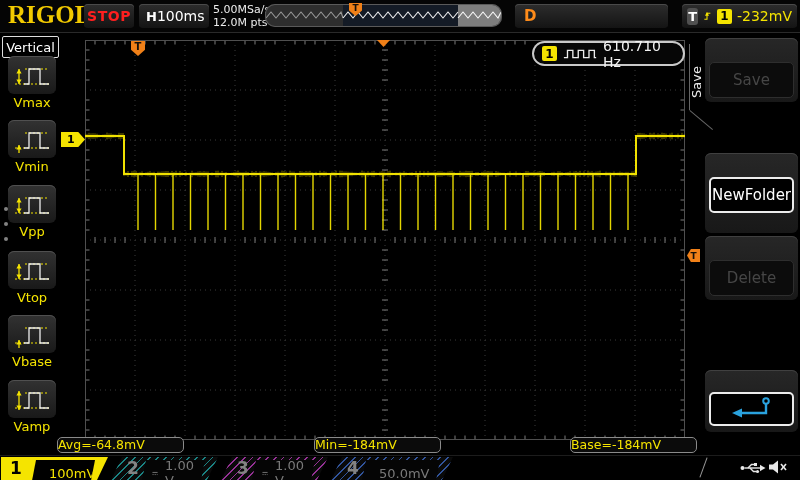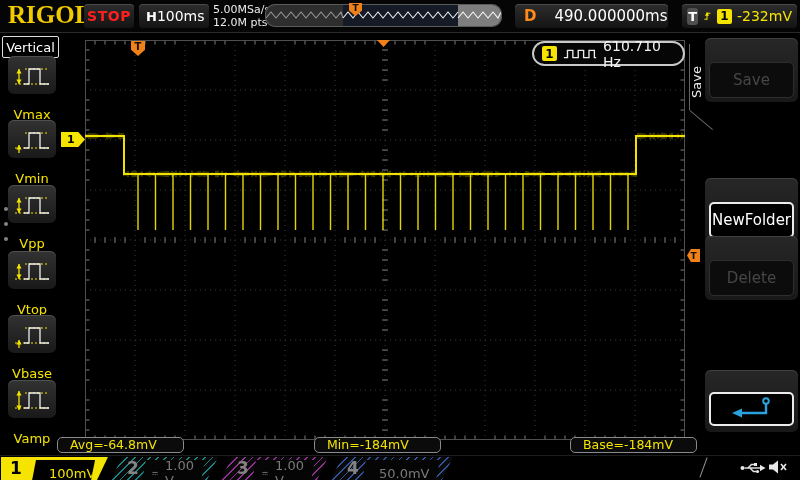--- a/index.html
+++ b/index.html
@@ -37,30 +37,30 @@
   .chmarker{position:absolute;left:61px;top:132px;width:24px;height:15px;background:#f5e400;
             clip-path:polygon(0 0,72% 0,100% 50%,72% 100%,0 100%);color:#000;font-weight:bold;font-size:11px;
             display:flex;align-items:center;padding-left:6px;box-sizing:border-box;}
   
   .leftmenu{position:absolute;left:0;top:33px;width:60px;height:422px;padding-left:40px;}
   .mtitle{position:absolute;left:2px;top:3px;width:55px;height:20px;border:1px solid #dedede;border-radius:2px;
           color:#fff;font-size:13px;display:flex;align-items:center;justify-content:center;}
   .mitem{position:absolute;left:7px;width:50px;text-align:center;cursor:pointer;}
   .ibtn{width:48px;height:38px;margin:0 auto;background:linear-gradient(#323232,#191919);border-radius:6px;
         box-shadow:inset 0 1px 0 #505050;display:flex;align-items:center;justify-content:center;}
-  .mlabel{color:#f5e400;font-size:13px;margin-top:13px;}
+  .mlabel{color:#f5e400;font-size:13px;margin-top:1px;}
   .dots span{display:block;width:4px;height:4px;border-radius:50%;background:#828282;margin:11px 0;}
   .dots{position:absolute;left:4px;top:163px;}
   
   .freqpill{position:absolute;left:532px;top:41px;width:153px;height:25px;background:#060606;
             border:2px solid #c9c9c9;border-radius:13px;display:flex;align-items:center;gap:6px;
             padding:0 8px;box-sizing:border-box;}
   .freqval{color:#f2f2f2;font-size:14px;}
   .measbox{position:absolute;top:437px;height:16px;width:127px;background:#0b0b0b;border:1px solid #8a8a8a;
-           border-radius:5px;color:#f5e400;font-size:12.5px;line-height:14px;padding-left:12px;box-sizing:border-box;}
+           border-radius:5px;color:#f5e400;font-size:12.5px;line-height:14px;padding-left:0;box-sizing:border-box;}
   
   .savetab{position:absolute;left:688px;top:55px;width:17px;height:54px;color:#ececec;font-size:13px;
            writing-mode:vertical-rl;transform:rotate(180deg);display:flex;align-items:center;justify-content:center;}
   .tabline{position:absolute;left:689px;top:44px;width:1px;height:66px;background:#666;}
   .tabdiag{position:absolute;left:690px;top:110px;width:30px;height:1px;background:#666;
            transform:rotate(40deg);transform-origin:left top;}
   .slot{position:absolute;left:705px;width:93px;background:linear-gradient(#272727,#181818);
         border-radius:6px;box-shadow:inset 0 1px 0 #404040;}
   .mbtn{position:absolute;left:4px;right:4px;top:24px;height:36px;background:#000;border:2px solid #ececec;
         border-radius:5px;color:#fff;font-size:15px;font-family:inherit;cursor:pointer;padding:0;}
@@ -109,21 +109,20 @@
             <path d="M0,13L5,7L10,13L15,7L20,13L25,7L30,13L35,7L40,13L45,7L50,13L55,7L60,13L65,7L70,13L75,7L77,13" stroke="#9a9a9a" stroke-width="1.1" fill="none"></path>
             <path d="M77,13L82,7L87,13L92,7L97,13L102,7L107,13L112,7L117,13L122,7L127,13L132,7L137,13L142,7L147,13L152,7L157,13L162,7L167,13L172,7L177,13L182,7L187,13L192,7" stroke="#f2f2f2" stroke-width="1.1" fill="none"></path>
             <path d="M192,13L197,7L202,13L207,7L212,13L217,7L222,13L227,7L232,13L235,7" stroke="#fafafa" stroke-width="1.1" fill="none"></path>
           </svg></div>
       <div class="tflag flag-down" style="left:84px;top:-1px;width:13px;height:13px;font-size:9px;">
         <span>T</span>
       </div>
     </div>
     <div class="tbtn dbox">
       <span class="dprefix">D</span>
-      <span class="dval">490.000000ms</span>
     </div>
     <div class="tbtn tboxx">
       <span class="tprefix">T</span>
       <svg width="13" height="16" viewBox="0 0 13 16">
           <path d="M2,13H6V4H11" stroke="#f5e400" stroke-width="1.6" fill="none"></path>
           <polygon points="6,2 3,7.5 9,7.5" fill="#f5e400"></polygon>
         </svg>
       <span class="badge1">1</span>
       <span class="tlevel">-232mV</span>
     </div>
@@ -506,21 +505,21 @@
   <div class="measbox" style="left:314px">Min=-184mV</div>
   <div class="measbox" style="left:570px">Base=-184mV</div>
 
   <div class="tabline"></div>
   <div class="tabdiag"></div>
   <div class="savetab">Save</div>
 
   <div class="slot" style="top:38px;height:64px">
     <button class="mbtn disabled">Save</button>
   </div>
-  <div class="slot" style="top:178px;height:64px">
+  <div class="slot" style="top:153px;height:80px">
     <button class="mbtn">NewFolder</button>
   </div>
   <div class="slot" style="top:236px;height:64px">
     <button class="mbtn disabled">Delete</button>
   </div>
   <div class="slot" style="top:370px;height:62px">
     <button class="mbtn arrowbtn">
       <svg width="44" height="26" viewBox="0 0 44 26">
           <circle cx="36" cy="5" r="2.8" stroke="#2aa2de" stroke-width="2" fill="none"></circle>
           <path d="M36,8V17H11" stroke="#2aa2de" stroke-width="2.4" fill="none"></path>

